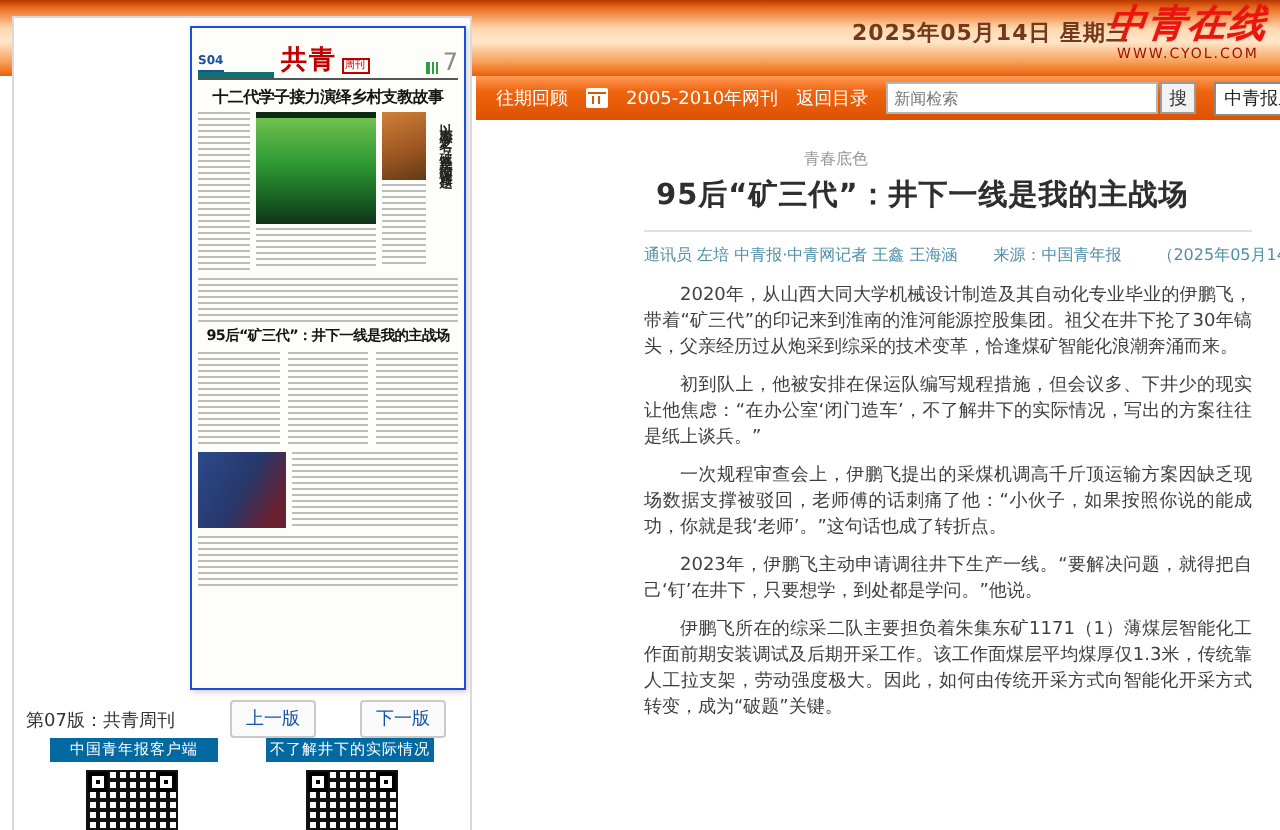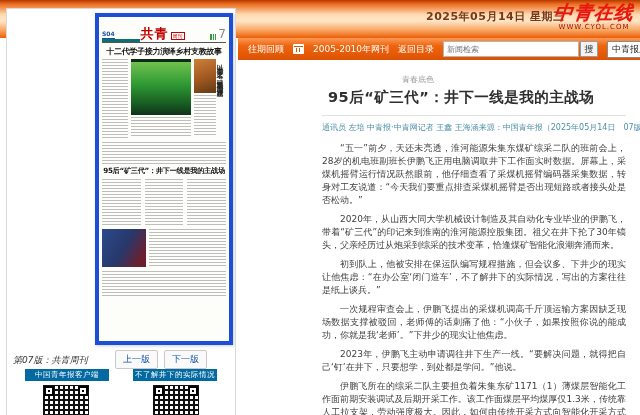--- a/index.html
+++ b/index.html
@@ -31,21 +31,21 @@
   .sel{display:flex;align-items:center;height:15px;background:#fff;border:1px solid #8a8a8a;cursor:pointer;flex:0 0 auto;}
   .sel .sel-label{font-size:9px;color:#222;padding:0 4px;width:48px;}
   .spacer{flex:1;}
 
   
   .panel{position:absolute;left:6px;top:8px;width:230px;height:407px;background:#fff;
          border:1px solid #d9d9d9;border-bottom:none;box-sizing:border-box;overflow:hidden;z-index:5;}
 
   
   .thumb{position:absolute;left:88px;top:4px;width:138px;height:332px;box-sizing:border-box;background:#fdfdfa;
-         border:4px solid #1d4ed8;box-shadow:1px 1px 3px rgba(0,0,0,.2);padding:3px;cursor:pointer;}
+         border:1px solid #1d4ed8;box-shadow:1px 1px 3px rgba(0,0,0,.2);padding:3px;cursor:pointer;}
   .mast{display:flex;align-items:flex-end;justify-content:space-between;height:20px;}
   .mast .code{font-size:6px;font-weight:bold;color:#1a4f9c;border-bottom:2px solid #1a4f9c;padding-bottom:1px;}
   .mast .mid{display:flex;align-items:flex-end;gap:2px;}
   .mast .gq{font-size:13px;font-weight:bold;color:#c00000;letter-spacing:1px;line-height:13px;}
   .mast .gq-sub{font-size:5px;color:#c00000;border:1px solid #c00000;padding:0 1px;line-height:6px;}
   .mast .right{display:flex;align-items:flex-end;gap:2px;}
   .gridicon{width:6px;height:6px;background:#2e9e40;
             box-shadow:inset 0 0 0 1px #2e9e40;position:relative;}
   .gridicon::after{content:"";position:absolute;left:2px;top:0;bottom:0;width:1px;background:#fff;box-shadow:2px 0 0 #fff;}
   .mast .pno{font-size:12px;color:#8a8a8a;line-height:11px;}
@@ -68,22 +68,22 @@
   .h2line{font-size:7.2px;font-weight:bold;color:#141414;text-align:center;line-height:10px;margin:2px 0 3px;letter-spacing:-.3px;}
   .cols{display:flex;gap:4px;height:46px;}
   .cols div{flex:1;}
   .brow{display:flex;gap:3px;margin-top:4px;height:38px;}
   .photo-blue{width:44px;height:38px;background:linear-gradient(120deg,#2c4a8c 0%,#27386b 50%,#6b2030 85%);}
   .brow .cap{flex:1;}
   .fill-bars{height:26px;margin-top:4px;}
 
   
   .pager{position:absolute;left:0;top:340px;width:100%;height:20px;font-size:9px;}
-  .pager .ed{position:absolute;left:6px;top:5px;color:#333;font-style:italic;}
-  .pager .btns{position:absolute;left:108px;top:1px;display:flex;gap:6px;}
+  .pager .ed{position:absolute;left:6px;top:5px;color:#333;}
+  .pager .btns{position:absolute;left:108px;top:1px;display:flex;gap:22px;}
   .pager .btn{border:1px solid #c9c9c9;background:#fafafa;color:#1555a8;padding:2px 7px;cursor:pointer;border-radius:2px;}
 
   
   .qrlabel{position:absolute;width:84px;height:12px;background:#0369a1;color:#fff;font-size:7.5px;
            line-height:12px;text-align:center;top:360px;letter-spacing:.5px;}
   .qrlabel.l1{left:18px;}
   .qrlabel.l2{left:126px;}
   .qr{position:absolute;top:376px;width:46px;height:46px;background:#fff;
       background-image:repeating-linear-gradient(90deg,#111 0 2px,transparent 2px 5px),
                        repeating-linear-gradient(0deg,#111 0 2px,#fff 2px 5px);}
@@ -91,21 +91,21 @@
   .qr i{position:absolute;width:10px;height:10px;border:2px solid #000;background:#fff;box-sizing:border-box;}
   .qr i::after{content:"";position:absolute;left:2px;top:2px;width:2px;height:2px;background:#000;}
   .qr i.e1{left:1px;top:1px;} .qr i.e2{right:1px;top:1px;}
 
   
   .article{position:absolute;left:238px;top:60px;right:0;bottom:0;background:#fff;
            padding:0 14px 0 84px;box-sizing:border-box;}
   .column-tag{margin:14px 0 3px 80px;font-size:8px;color:#999;}
   .title{margin:2px 0 8px 6px;font-size:14.5px;font-weight:bold;color:#2e2e2e;letter-spacing:.5px;}
   .hr{border-top:1px solid #e0e0e0;margin:4px 0 6px;}
-  .byline{display:flex;font-size:8px;color:#4f8fa8;margin-bottom:9px;white-space:nowrap;}
+  .byline{display:flex;gap:18px;font-size:8px;color:#4f8fa8;margin-bottom:9px;white-space:nowrap;}
   .body p{font-size:9px;line-height:13px;color:#3e3e3e;margin:0 0 6px;text-indent:2em;text-align:justify;}
 </style>
 </head>
 <body>
 
 <div id="canvas">
 
   <div class="band"></div>
   <div class="date">2025年05月14日 星期三</div>
   <div class="brand">
@@ -195,22 +195,21 @@
   <div class="article">
     <div class="column-tag">青春底色</div>
     <div class="title">95后“矿三代”：井下一线是我的主战场</div>
     <div class="hr"></div>
     <div class="byline">
       <span>通讯员 左培 中青报·中青网记者 王鑫 王海涵</span>
       <span>来源：中国青年报</span>
       <span>（2025年05月14日　07版）</span>
     </div>
     <div class="body">
-      <p>“五一”前夕，天还未亮透，淮河能源朱集东煤矿综采二队的班前会上，28岁的机电班副班长伊鹏飞正用电脑调取井下工作面实时数据。屏幕上，采煤机摇臂运行情况跃然眼前，他仔细查看了采煤机摇臂编码器采集数据，转身对工友说道：“今天我们要重点排查采煤机摇臂是否出现短路或者接头处是否松动。”</p>
       <p>2020年，从山西大同大学机械设计制造及其自动化专业毕业的伊鹏飞，带着“矿三代”的印记来到淮南的淮河能源控股集团。祖父在井下抡了30年镐头，父亲经历过从炮采到综采的技术变革，恰逢煤矿智能化浪潮奔涌而来。</p>
       <p>初到队上，他被安排在保运队编写规程措施，但会议多、下井少的现实让他焦虑：“在办公室‘闭门造车’，不了解井下的实际情况，写出的方案往往是纸上谈兵。”</p>
-      <p>一次规程审查会上，伊鹏飞提出的采煤机调高千斤顶运输方案因缺乏现场数据支撑被驳回，老师傅的话刺痛了他：“小伙子，如果按照你说的能成功，你就是我‘老师’。”下井少的现实让他焦虑。</p>
+      <p>一次规程审查会上，伊鹏飞提出的采煤机调高千斤顶运输方案因缺乏现场数据支撑被驳回，老师傅的话刺痛了他：“小伙子，如果按照你说的能成功，你就是我‘老师’。”这句话也成了转折点。</p>
       <p>2023年，伊鹏飞主动申请调往井下生产一线。“要解决问题，就得把自己‘钉’在井下，只要想学，到处都是学问。”他说。</p>
       <p>伊鹏飞所在的综采二队主要担负着朱集东矿1171（1）薄煤层智能化工作面前期安装调试及后期开采工作。该工作面煤层平均煤厚仅1.3米，传统靠人工拉支架，劳动强度极大。因此，如何由传统开采方式向智能化开采方式转变，成为“破题”关键。</p>
     </div>
   </div>
 
 </div>
 
 </body></html>

